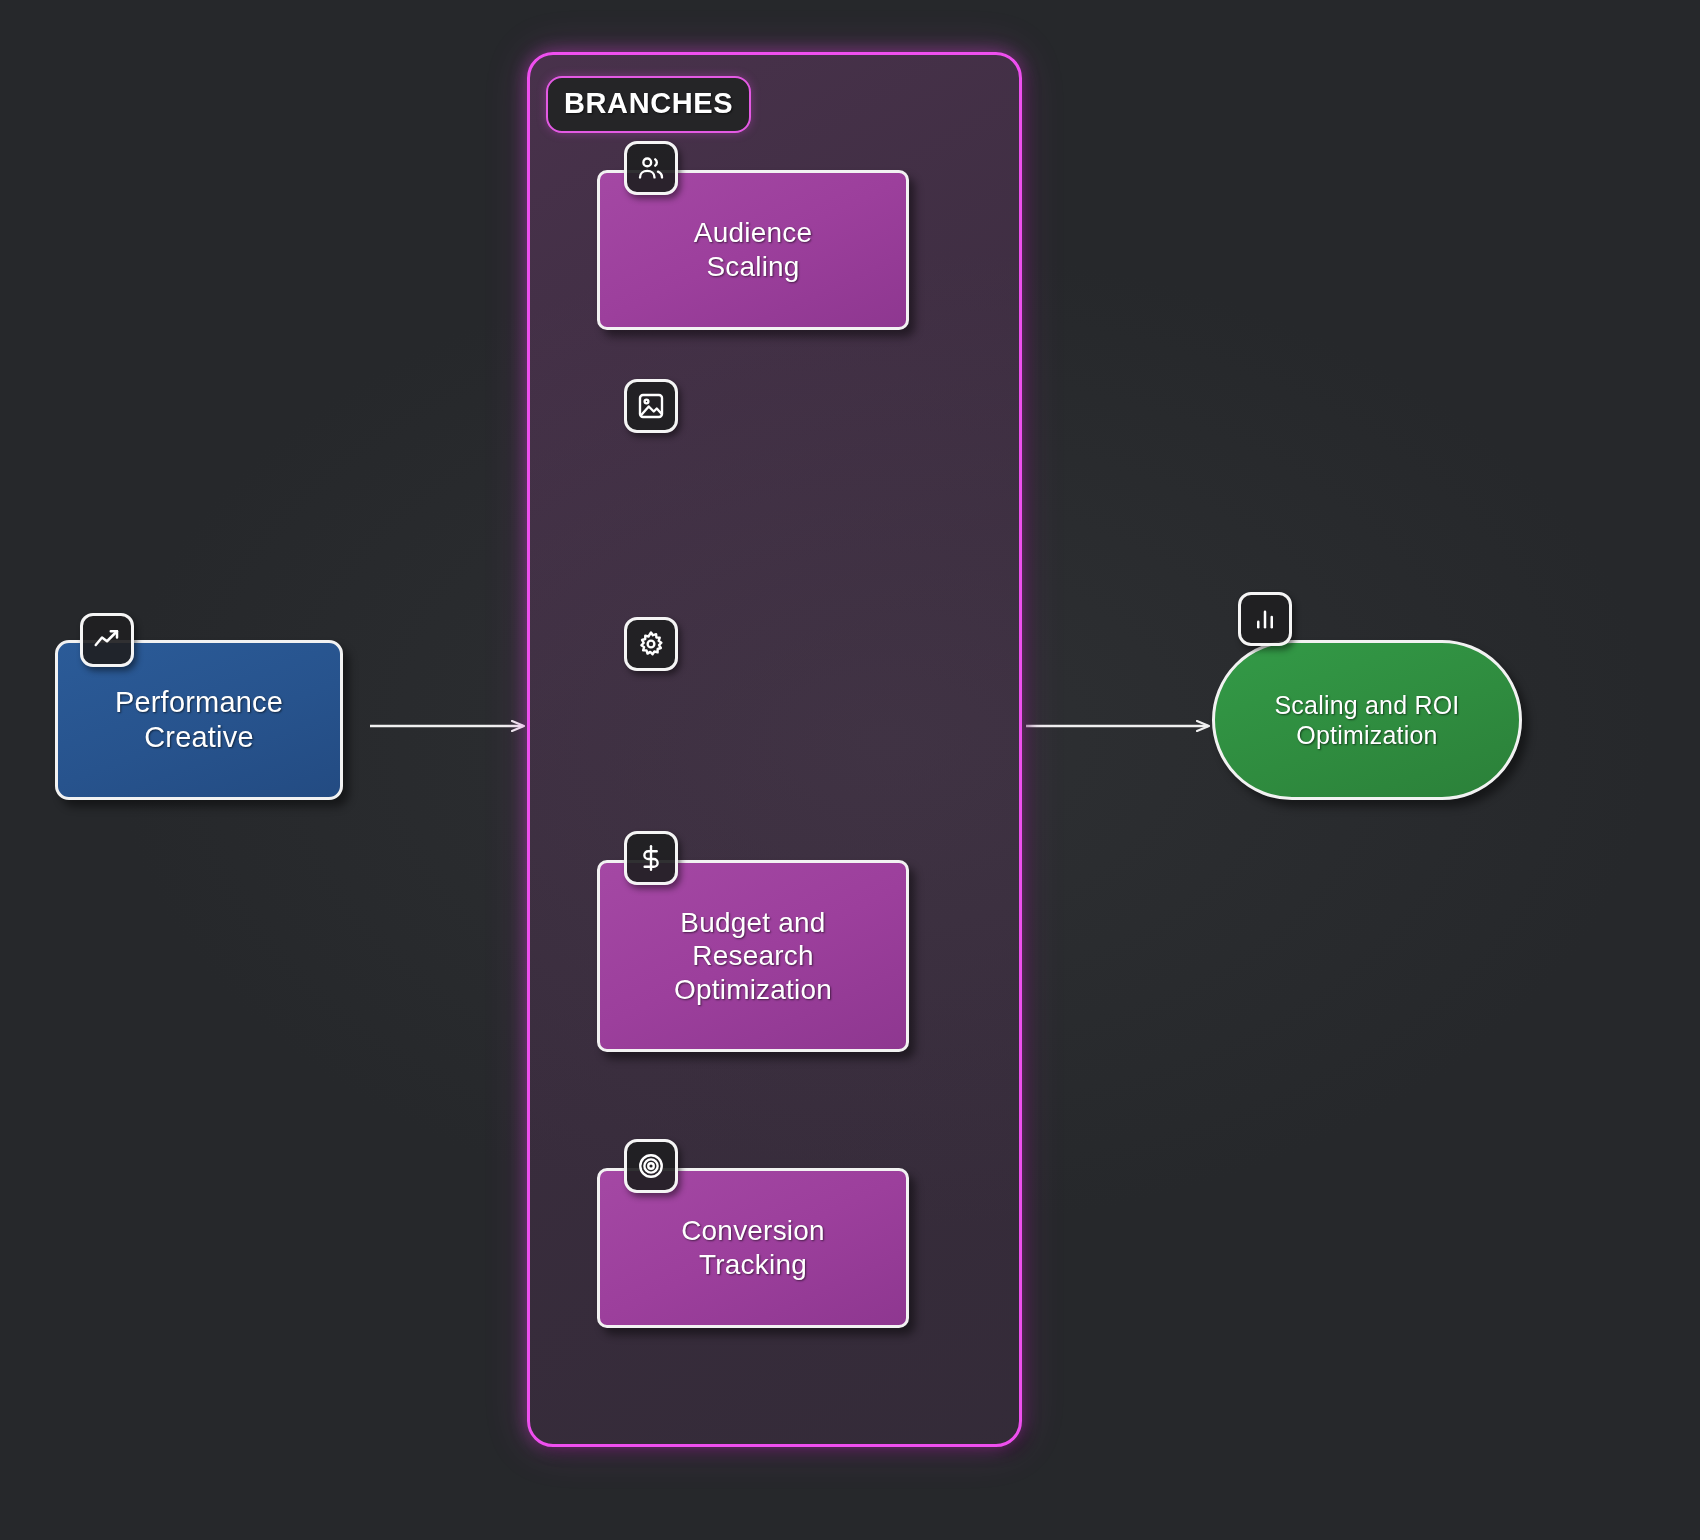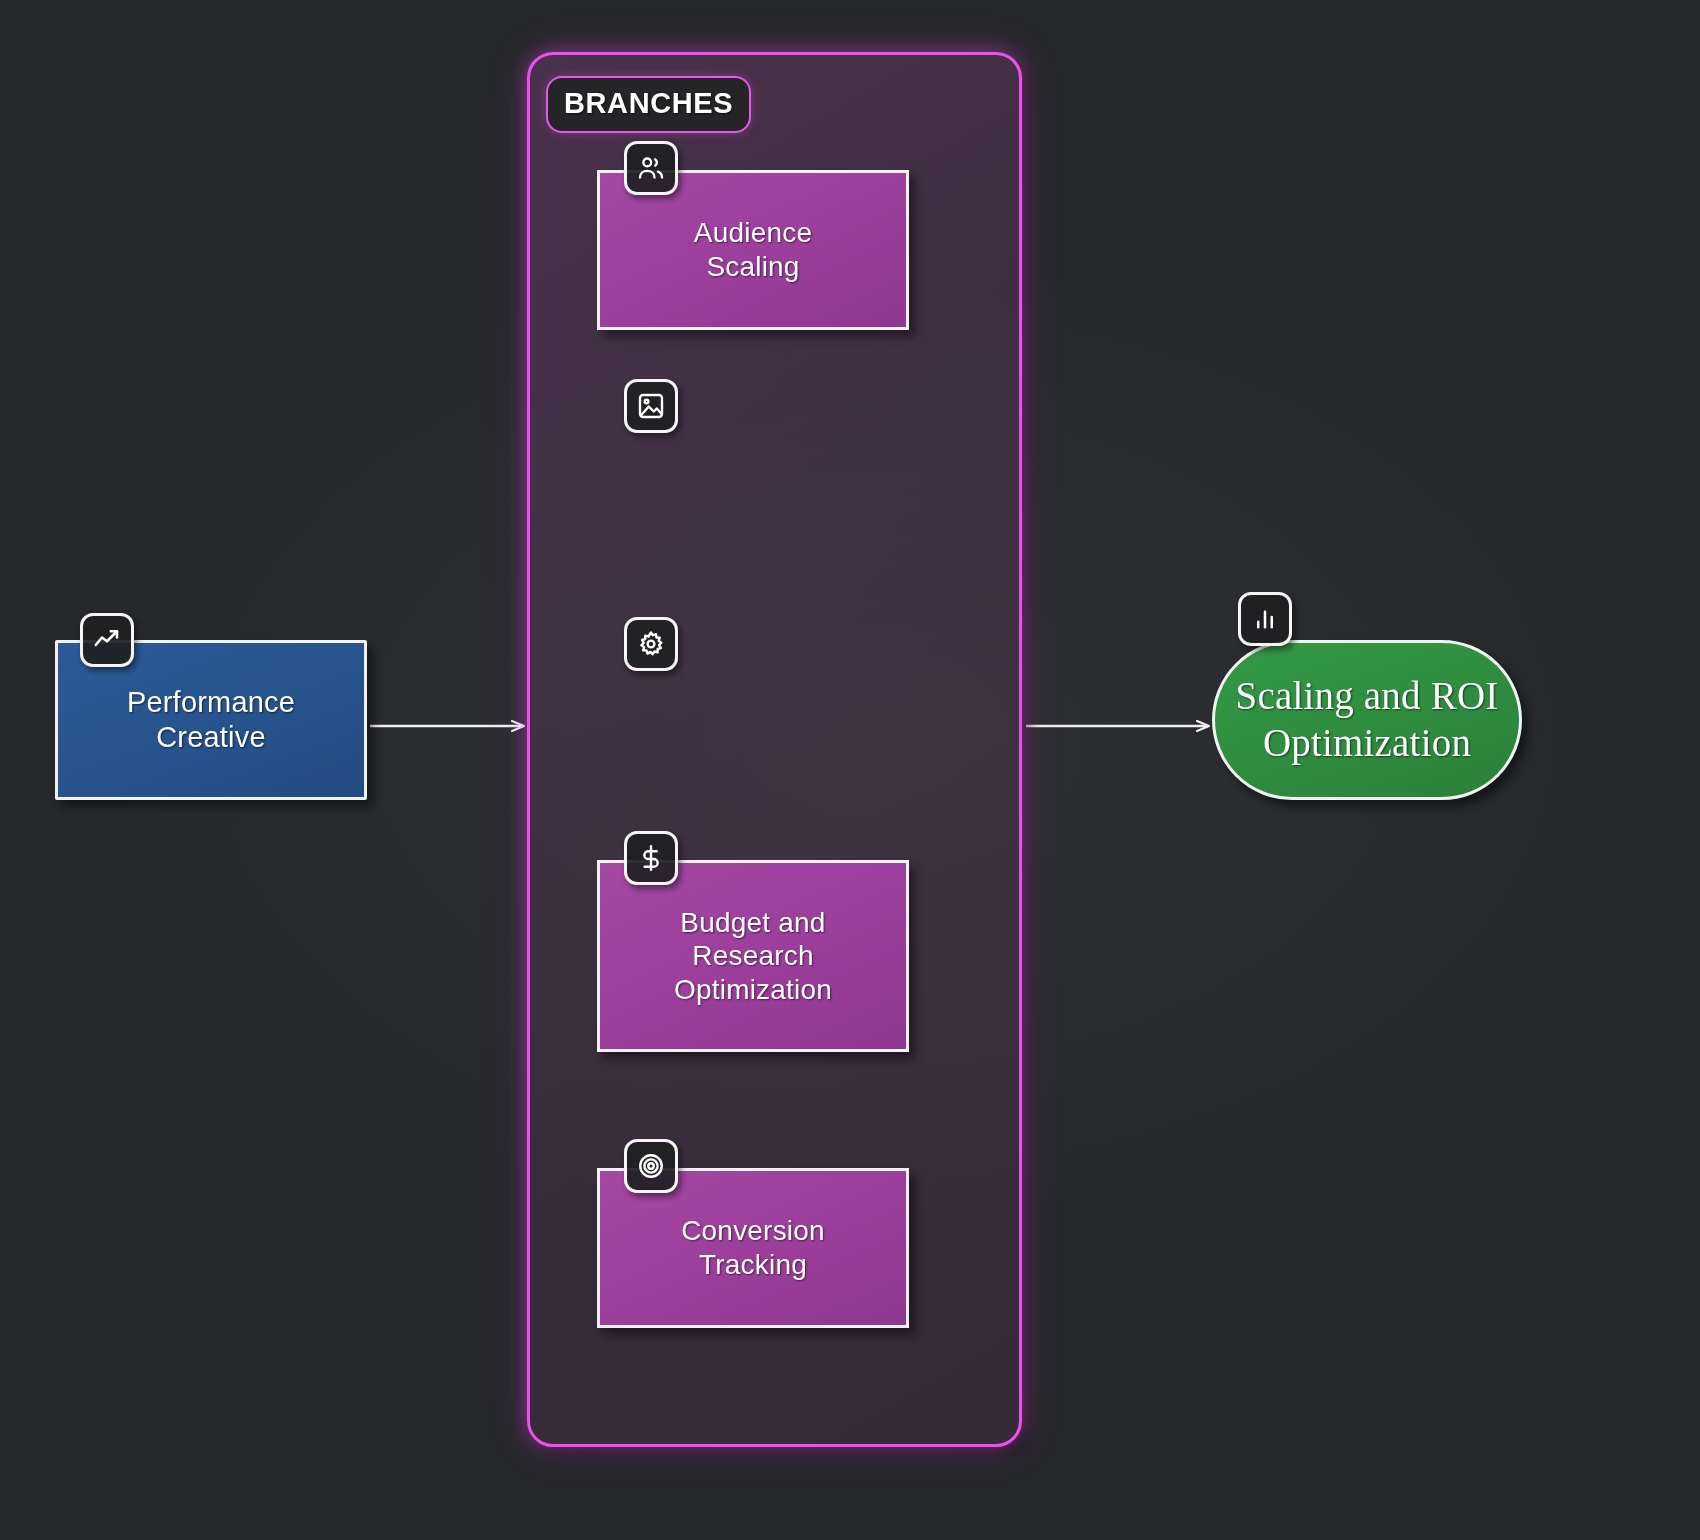--- a/index.html
+++ b/index.html
@@ -39,34 +39,33 @@
     letter-spacing: 0.2px;
   }
   .node .label {
     text-shadow: 1px 1px 2px rgba(0,0,0,0.55);
     padding: 0 14px;
   }
 
   
   #node-root {
     left: 55px; top: 640px;
-    width: 312px; height: 160px;
+    width: 288px; height: 160px;
     background: linear-gradient(160deg, #2b5b98 0%, #27538d 55%, #234b82 100%);
-    border-radius: 2px;
+    border-radius: 14px;
     font-size: 29px;
   }
 
   
   #node-end {
     left: 1212px; top: 640px;
     width: 310px; height: 160px;
     background: linear-gradient(160deg, #339a47 0%, #2f8c3f 55%, #2b8039 100%);
     border-radius: 82px;
-    font-size: 39px;
-    font-family: Liberation Serif, serif;
+    font-size: 25px;
   }
 
   
   #branches-container {
     position: absolute;
     left: 527px; top: 52px;
     width: 495px; height: 1395px;
     box-sizing: border-box;
     border: 3px solid #ef4fef;
     border-radius: 26px;
@@ -91,21 +90,21 @@
     letter-spacing: 0.6px;
     text-shadow: 1px 1px 2px rgba(0,0,0,0.6);
     box-shadow: 0 0 10px rgba(224,70,224,0.35);
   }
 
   
   .branch {
     left: 597px;
     width: 312px;
     background: linear-gradient(155deg, #a448a4 0%, #9c3f9c 50%, #8e3790 100%);
-    border-radius: 0;
+    border-radius: 10px;
     font-size: 28px;
   }
 
   
   .icon-chip {
     position: absolute;
     width: 54px; height: 54px;
     box-sizing: border-box;
     border: 3px solid #f5f5f5;
     border-radius: 13px;

